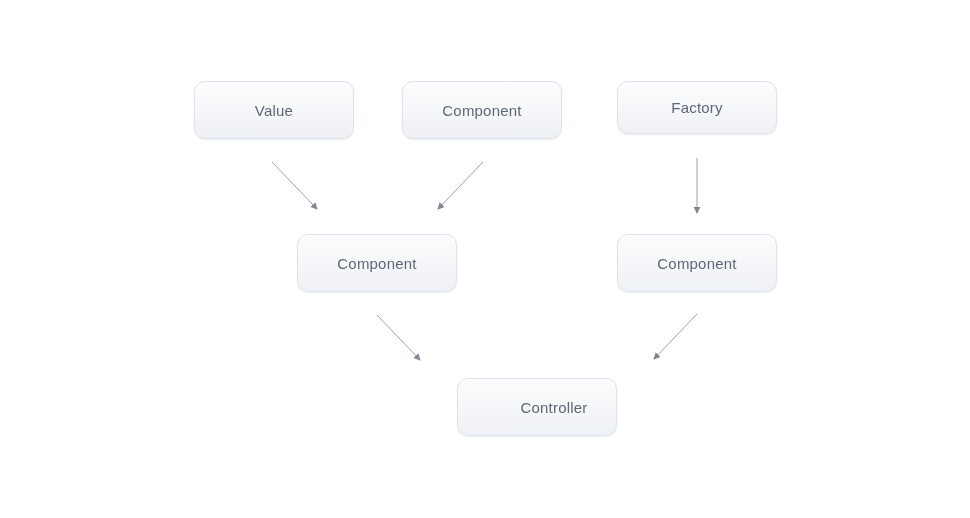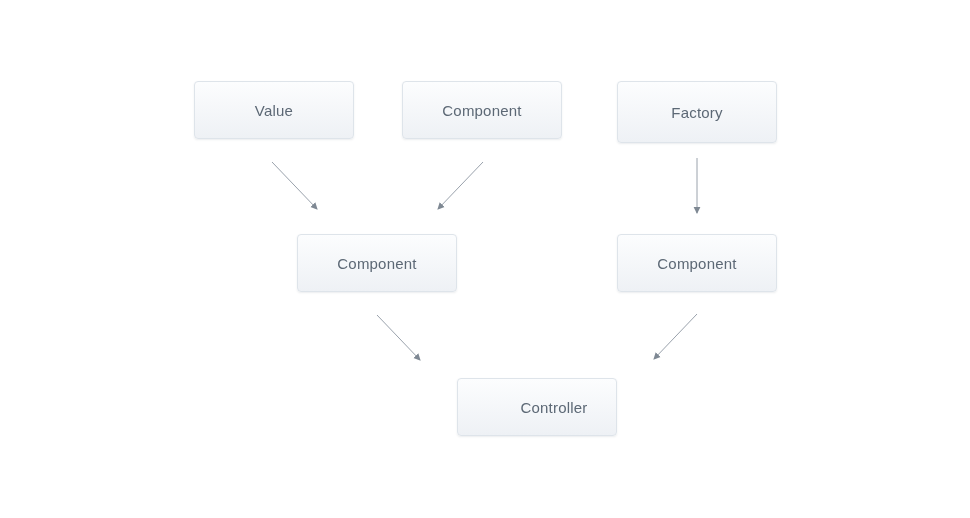--- a/index.html
+++ b/index.html
@@ -20,21 +20,21 @@
     left: 0;
     top: 0;
     width: 970px;
     height: 518px;
     pointer-events: none;
   }
   .node {
     position: absolute;
     box-sizing: border-box;
     border: 1px solid var(--node-border, #dee4ea);
-    border-radius: 4px;
+    border-radius: 11px;
     background: linear-gradient(to bottom,
       var(--node-grad-top, #fcfdfe) 0%,
       var(--node-grad-bottom, #eef1f5) 100%);
     box-shadow: 0 1px 2px rgba(60, 80, 100, 0.10);
     display: flex;
     align-items: center;
     justify-content: center;
   }
   .node-label {
     color: var(--node-text, #5c6875);
@@ -61,21 +61,21 @@
         <line x1="697" y1="314" x2="654" y2="359" stroke="#9aa2ac" stroke-width="1" marker-end="url(#arrowhead)"></line>
       </g>
   </svg>
   <div id="nodes">
       <div class="node" style="left: 194px; top: 81px; width: 160px; height: 58px;">
         <span class="node-label">Value</span>
       </div>
       <div class="node" style="left: 402px; top: 81px; width: 160px; height: 58px;">
         <span class="node-label">Component</span>
       </div>
-      <div class="node" style="left: 617px; top: 81px; width: 160px; height: 62px; text-align: center;">
+      <div class="node" style="left: 617px; top: 81px; width: 160px; height: 53px; text-align: center;">
         <span class="node-label">Factory</span>
       </div>
       <div class="node" style="left: 297px; top: 234px; width: 160px; height: 58px;">
         <span class="node-label">Component</span>
       </div>
       <div class="node" style="left: 617px; top: 234px; width: 160px; height: 58px;">
         <span class="node-label">Component</span>
       </div>
       <div class="node" style="left: 457px; top: 378px; width: 160px; height: 58px; padding-left: 34px;">
         <span class="node-label">Controller</span>

